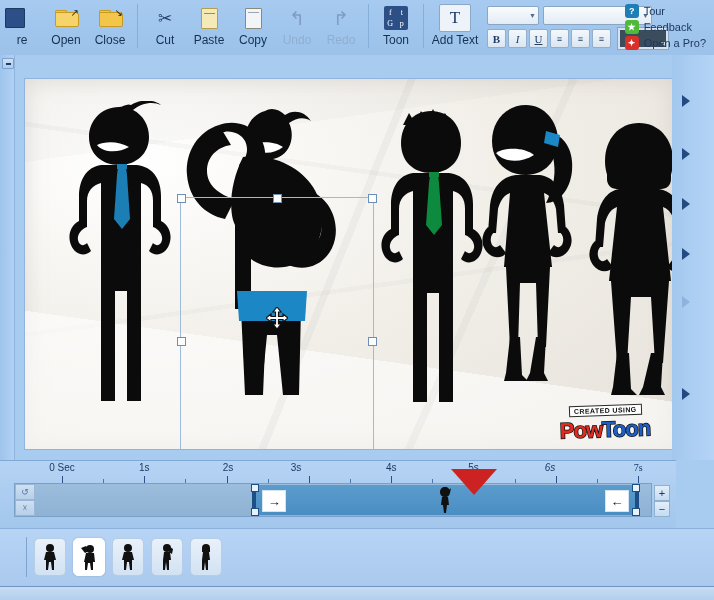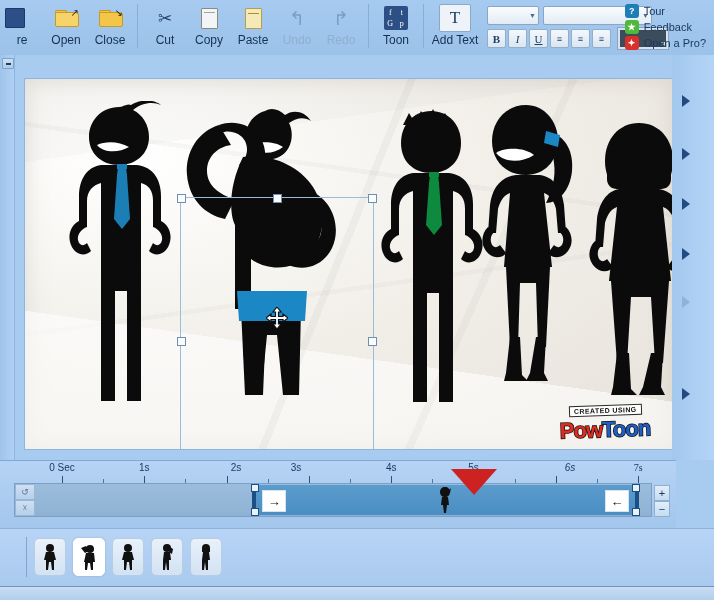--- a/index.html
+++ b/index.html
@@ -399,29 +399,29 @@
 
     <div class="tb-group">
       <div class="tb-btn">
         <div class="ico">
             <span class="scissors">✂</span>
           </div>
         <div class="lbl">Cut</div>
       </div>
       <div class="tb-btn">
         <div class="ico">
+            <div class="doc-ico paste"></div>
+          </div>
+        <div class="lbl">Paste</div>
+      </div>
+      <div class="tb-btn">
+        <div class="ico">
             <div class="doc-ico copy"></div>
           </div>
         <div class="lbl">Copy</div>
-      </div>
-      <div class="tb-btn">
-        <div class="ico">
-            <div class="doc-ico paste"></div>
-          </div>
-        <div class="lbl">Paste</div>
       </div>
       <div class="tb-btn disabled">
         <div class="ico">
             <span class="undo-arrow">↰</span>
           </div>
         <div class="lbl">Undo</div>
       </div>
       <div class="tb-btn disabled">
         <div class="ico">
             <span class="undo-arrow">↱</span>
@@ -619,33 +619,33 @@
   </div>
 
   <div class="timeline">
     <div class="ruler" id="ruler">
         <div class="tick-label" style="left: 62px;">0 Sec</div>
         <div class="tick major" style="left: 62px;"></div>
         <div class="tick minor" style="left: 103.15px;"></div>
         <div class="tick-label" style="left: 144.3px;">1s</div>
         <div class="tick major" style="left: 144.3px;"></div>
         <div class="tick minor" style="left: 185.45px;"></div>
-        <div class="tick-label" style="left: 236px;">2s</div>
+        <div class="tick-label" style="left: 228px;">2s</div>
         <div class="tick major" style="left: 226.6px;"></div>
         <div class="tick minor" style="left: 267.75px;"></div>
         <div class="tick-label" style="left: 296px;">3s</div>
         <div class="tick major" style="left: 308.9px;"></div>
         <div class="tick minor" style="left: 350.05px;"></div>
         <div class="tick-label" style="left: 391.2px;">4s</div>
         <div class="tick major" style="left: 391.2px;"></div>
         <div class="tick minor" style="left: 432.35px;"></div>
         <div class="tick-label" style="left: 473.5px;">5s</div>
         <div class="tick major" style="left: 473.5px;"></div>
         <div class="tick minor" style="left: 514.65px;"></div>
-        <div class="tick-label" style="left: 570px; font-style: italic;">6s</div>
+        <div class="tick-label" style="left: 550px; font-style: italic;">6s</div>
         <div class="tick major" style="left: 555.8px;"></div>
         <div class="tick minor" style="left: 596.95px;"></div>
         <div class="tick-label" style="left: 638.1px; font-family: Liberation Serif, serif;">7s</div>
         <div class="tick major" style="left: 638.1px;"></div>
       </div>
 
     <div class="track">
       <div class="track-tools">
         <div class="track-tool">↺</div>
         <div class="track-tool">☓</div>

